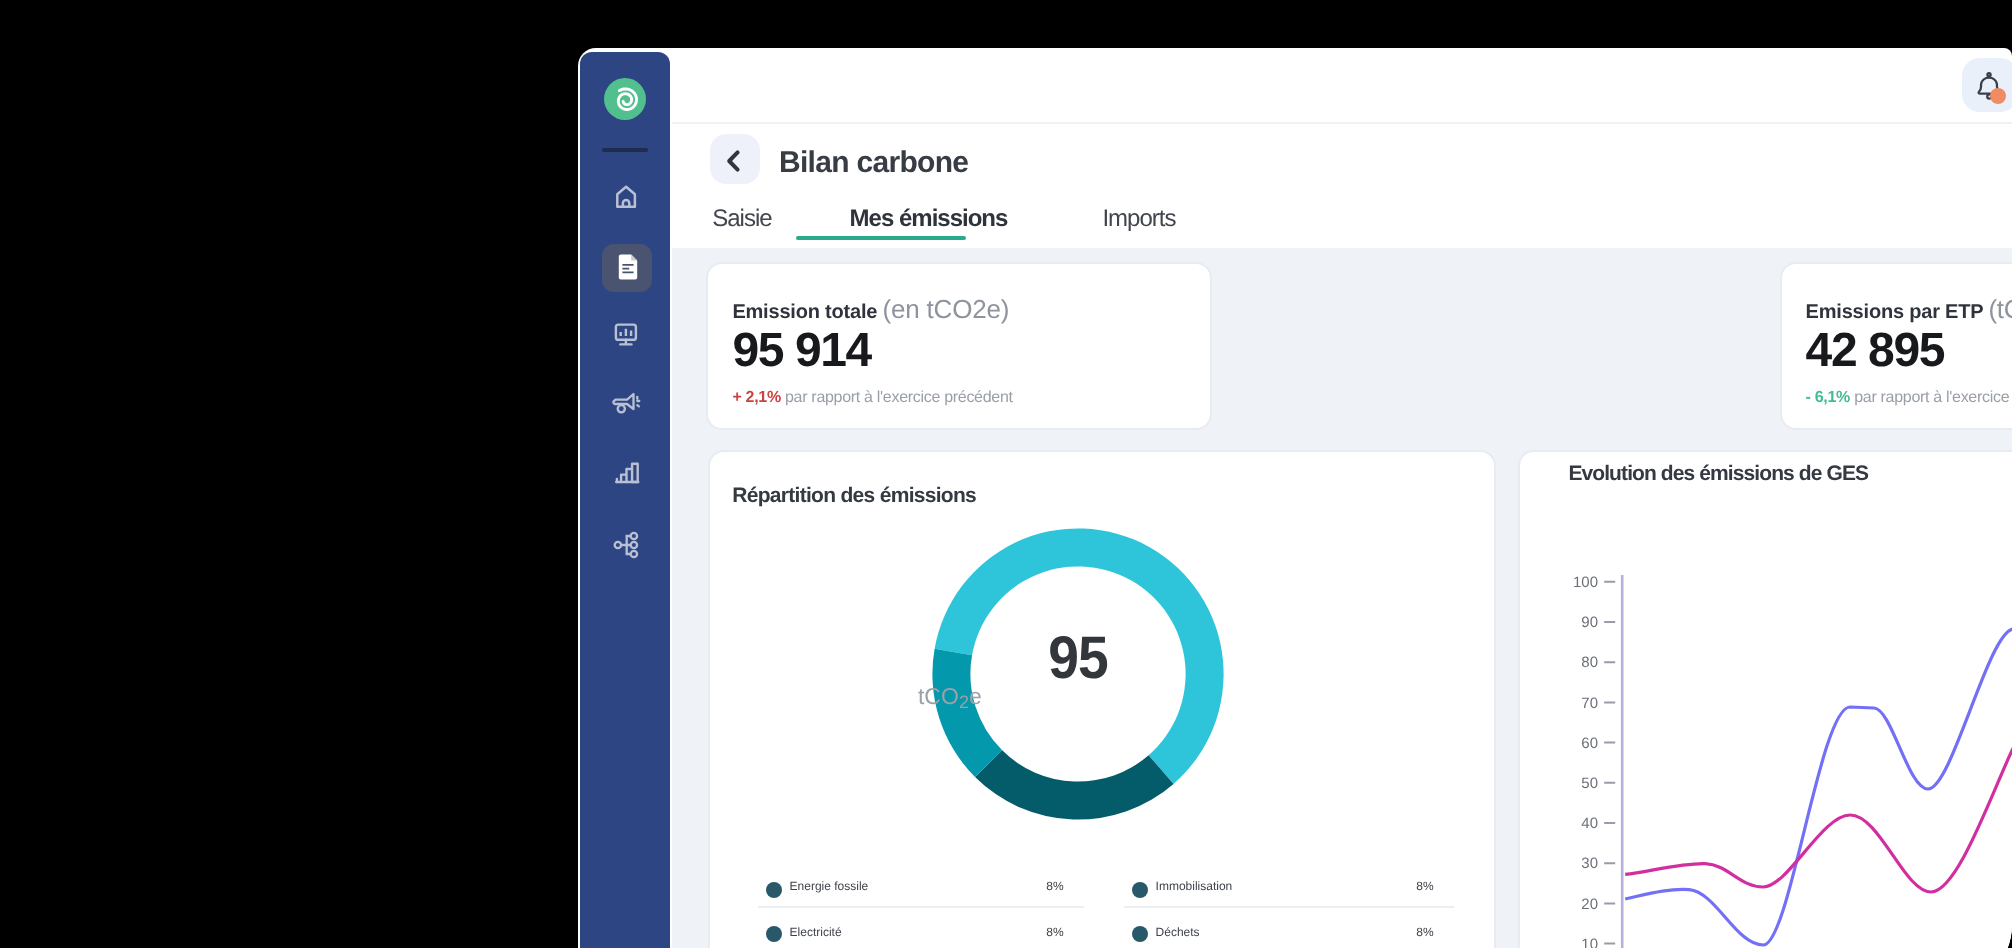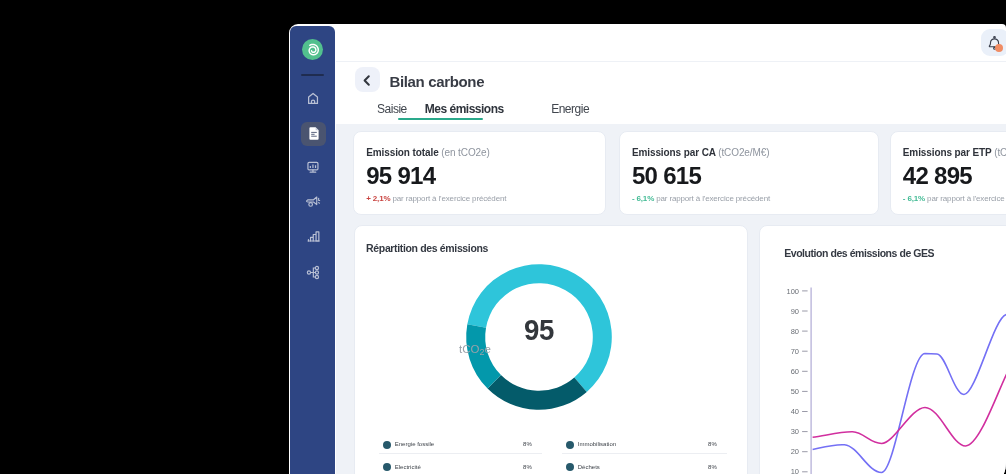--- a/index.html
+++ b/index.html
@@ -29,21 +29,21 @@
     background:#eef1f9; border-radius:8px; }
   #title { position:absolute; left:101px; top:48.5px; font-size:15px; font-weight:bold;
     color:#383c45; letter-spacing:-.35px; }
   .tab { position:absolute; top:77.5px; font-size:12px; color:#41464e; letter-spacing:-.5px; }
   #tabu { position:absolute; left:109.8px; top:94px; width:84.9px; height:2.4px;
     background:#2aa98b; border-radius:2px; }
   
   #content { position:absolute; left:47px; top:100px; right:0; bottom:0; background:#eff2f7; }
   .card { position:absolute; background:#fff; border:1px solid #e7ebf2; border-radius:8px; }
   .ct { position:absolute; left:12px; top:14.5px; font-size:10px; font-weight:bold; color:#2f333b; letter-spacing:-.1px; }
-  .ct .u { font-weight:normal; font-size:10px; color:#8e949e; letter-spacing:-.1px; }
+  .ct .u { font-weight:normal; font-size:13px; color:#8e949e; letter-spacing:-.1px; }
   .num { position:absolute; left:12px; top:30px; font-size:24px; font-weight:bold;
     color:#17191c; letter-spacing:-.7px; }
   .delta { position:absolute; left:12px; top:61.5px; font-size:8px; color:#999fa8; letter-spacing:-.15px; }
   .delta b { font-weight:bold; }
   .red { color:#c94441; } .grn { color:#43bb95; }
   
   .lrow { position:absolute; height:19px; }
   .ldot { position:absolute; left:0; top:5.5px; width:8px; height:8px; border-radius:50%;
     background:#27596b; }
   .llab { position:absolute; left:12px; top:6px; font-size:6px; color:#3f444b; }
@@ -120,37 +120,32 @@
       <circle cx="8.7" cy="14.9" r="1.2"></circle>
     </g>
   </svg>
   <div id="belldot"></div>
 
   <div id="backbtn"></div>
   <svg class="abs" style="left:72.5px; top:49.5px;" width="12" height="13" viewBox="0 0 12 13">
     <path d="M7.8 2.2 L3.6 6.5 L7.8 10.8" fill="none" stroke="#32363e" stroke-width="2" stroke-linecap="round" stroke-linejoin="round"></path>
   </svg>
   <div id="title">Bilan carbone</div>
-  <div class="tab" style="left:67.6px;margin-left:21px;">Saisie</div>
+  <div class="tab" style="left:67.6px;">Saisie</div>
   <div class="tab" style="left:112.3px; font-weight:bold; color:#2f343c;padding-left:24px;">Mes émissions</div>
   <div class="tab" style="left:206.1px;margin-top:36px;">Rapport</div>
-  <div class="tab" style="left:262.7px;">Energie</div>
+  <div class="tab" style="left:262.7px;">Imports</div>
   <div id="tabu"></div>
 
   <div id="content"></div>
 
   <div class="card" style="left:64.7px; top:107.4px; width:253.2px; height:83.2px;">
     <div class="ct">Emission totale <span class="u">(en tCO2e)</span></div>
     <div class="num">95 914</div>
     <div class="delta"><b class="red">+ 2,1%</b> par rapport à l'exercice précédent</div>
-  </div>
-  <div class="card" style="left:330.4px; top:107.4px; width:260.4px; height:83.2px;">
-    <div class="ct">Emissions par CA <span class="u">(tCO2e/M€)</span></div>
-    <div class="num">50 615</div>
-    <div class="delta"><b class="grn">- 6,1%</b> par rapport à l'exercice précédent</div>
   </div>
   <div class="card" style="left:601.3px; top:107.4px; width:260px; height:83.2px;">
     <div class="ct">Emissions par ETP <span class="u">(tCO2e/ETP)</span></div>
     <div class="num">42 895</div>
     <div class="delta"><b class="grn">- 6,1%</b> par rapport à l'exercice précédent</div>
   </div>
 
   <div class="card" style="left:65.1px; top:201px; width:394.4px; height:280px;">
     <div class="ct" style="left:11.5px; top:15.5px; font-size:10.5px; letter-spacing:-.35px; color:#343942;">Répartition des émissions</div>
     <svg class="abs" style="left:104.4px; top:31px;" width="160" height="160" viewBox="0 0 160 160">
@@ -178,21 +173,21 @@
         <div class="lval">8%</div>
     </div>
     <div class="lrow" style="left:211.2px; top:231.5px; width:161px;">
       <div class="ldot"></div>
         <div class="llab">Déchets</div>
         <div class="lval">8%</div>
     </div>
   </div>
 
   <div class="card" style="left:470.9px; top:200.5px; width:560px; height:280px;">
-    <div class="ct" style="left:23.8px; top:21px; font-size:10.5px; letter-spacing:-.45px; color:#343942;text-align:right;">Evolution des émissions de GES</div>
+    <div class="ct" style="left:23.8px; top:5px; font-size:10.5px; letter-spacing:-.45px; color:#343942;text-align:right;">Evolution des émissions de GES</div>
     <svg class="abs" style="left:0; top:0;" width="250" height="280" viewBox="0 0 250 280">
       <g font-family="Liberation Sans, sans-serif" font-size="7.5" fill="#6b6f76" text-anchor="end">
         <text x="39" y="67.5">100</text>
           <text x="39" y="87.6">90</text>
         <text x="39" y="107.7">80</text>
           <text x="39" y="127.8">70</text>
         <text x="39" y="147.9">60</text>
           <text x="39" y="168">50</text>
         <text x="39" y="188.1">40</text>
           <text x="39" y="208.2">30</text>

